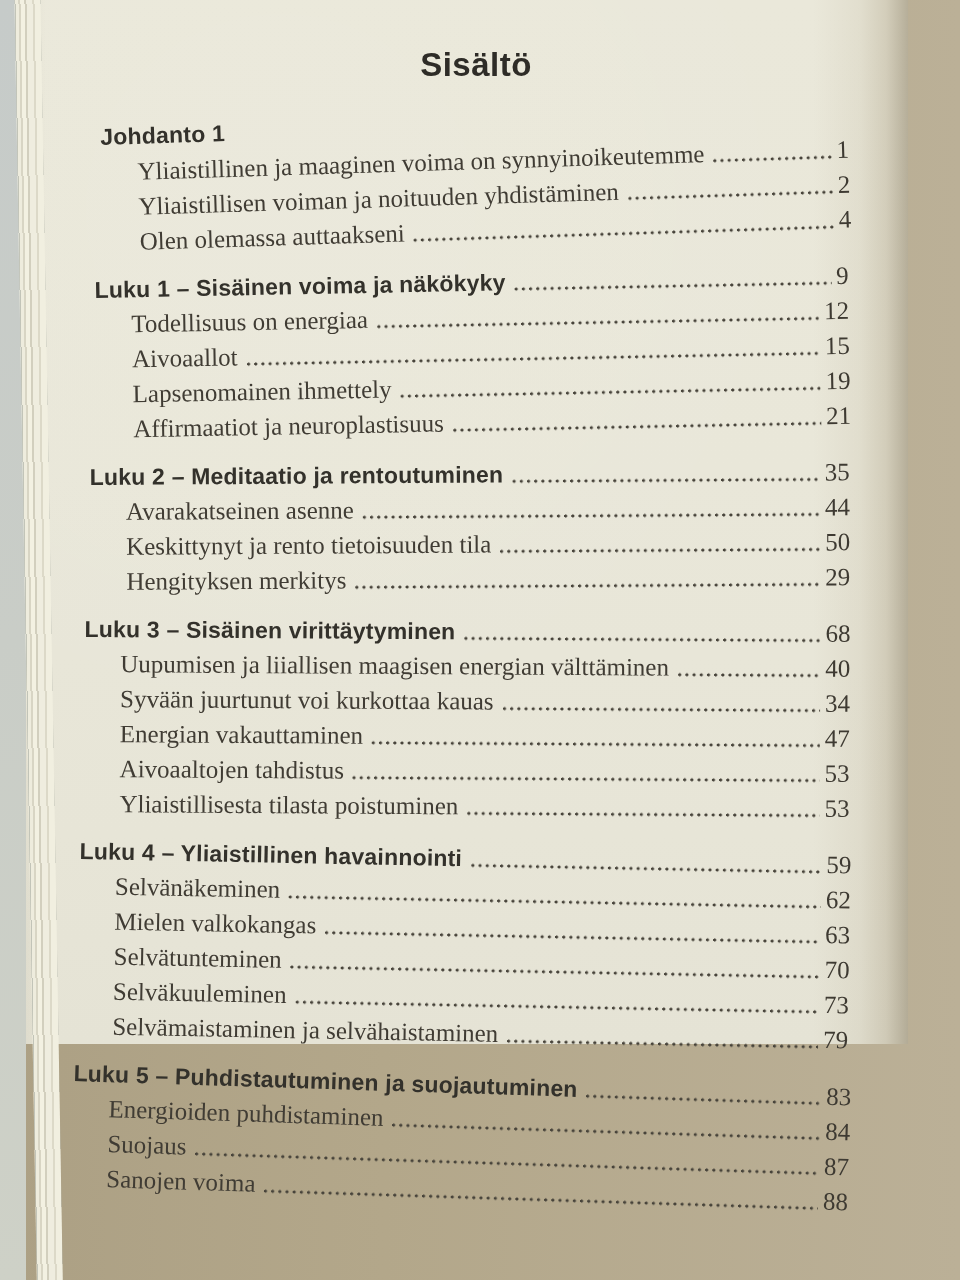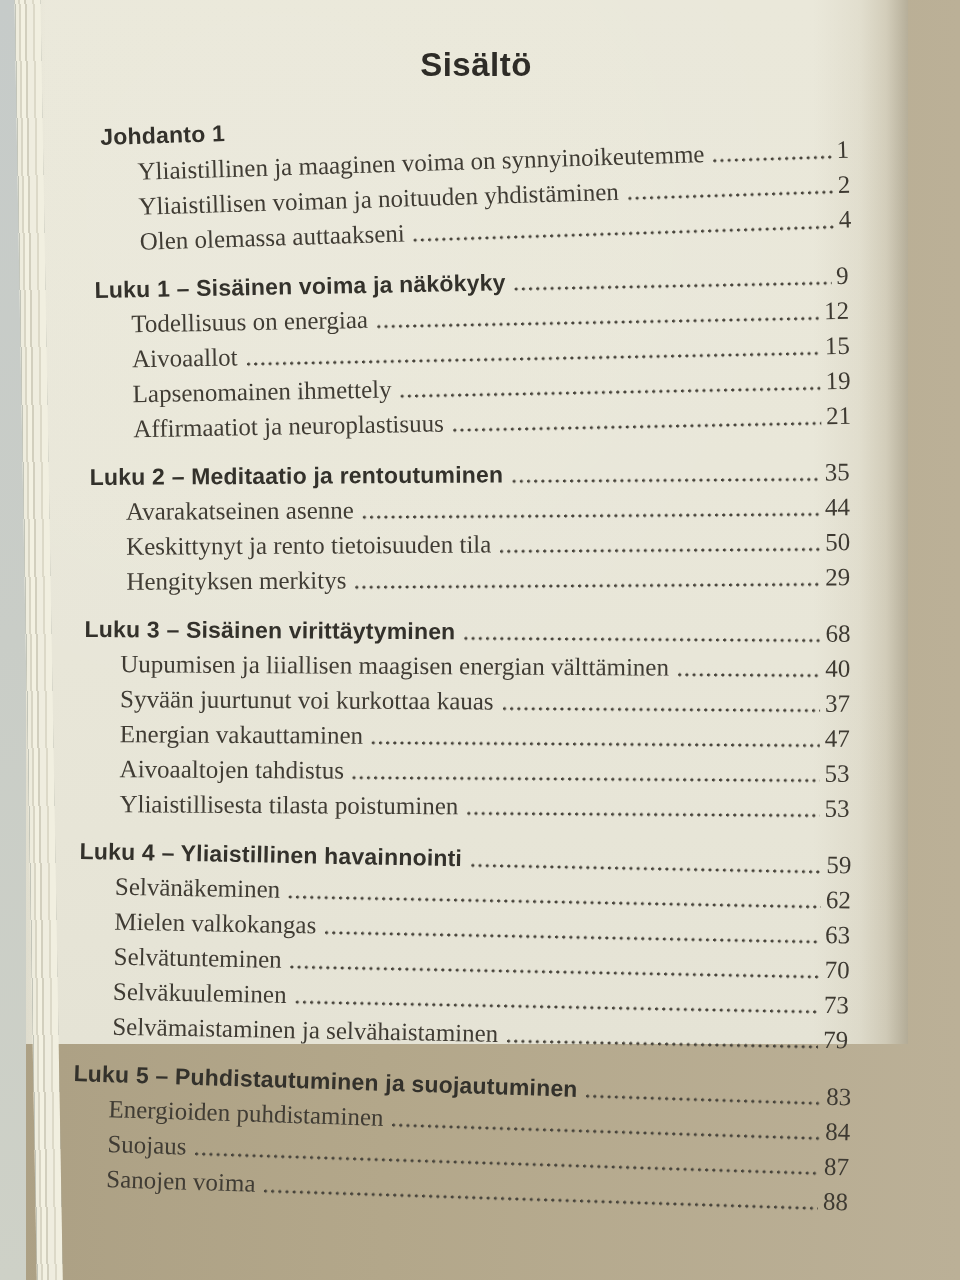--- a/index.html
+++ b/index.html
@@ -149,21 +149,21 @@
             <span class="toc-page">68</span>
           </div>
           <div class="toc-row entry">
             <span class="toc-label entry-label">Uupumisen ja liiallisen maagisen energian välttäminen</span>
             <span class="leader"></span>
             <span class="toc-page">40</span>
           </div>
           <div class="toc-row entry">
             <span class="toc-label entry-label">Syvään juurtunut voi kurkottaa kauas</span>
             <span class="leader"></span>
-            <span class="toc-page">37</span>
+            <span class="toc-page">34</span>
           </div>
           <div class="toc-row entry">
             <span class="toc-label entry-label">Energian vakauttaminen</span>
             <span class="leader"></span>
             <span class="toc-page">47</span>
           </div>
           <div class="toc-row entry">
             <span class="toc-label entry-label">Aivoaaltojen tahdistus</span>
             <span class="leader"></span>
             <span class="toc-page">53</span>

